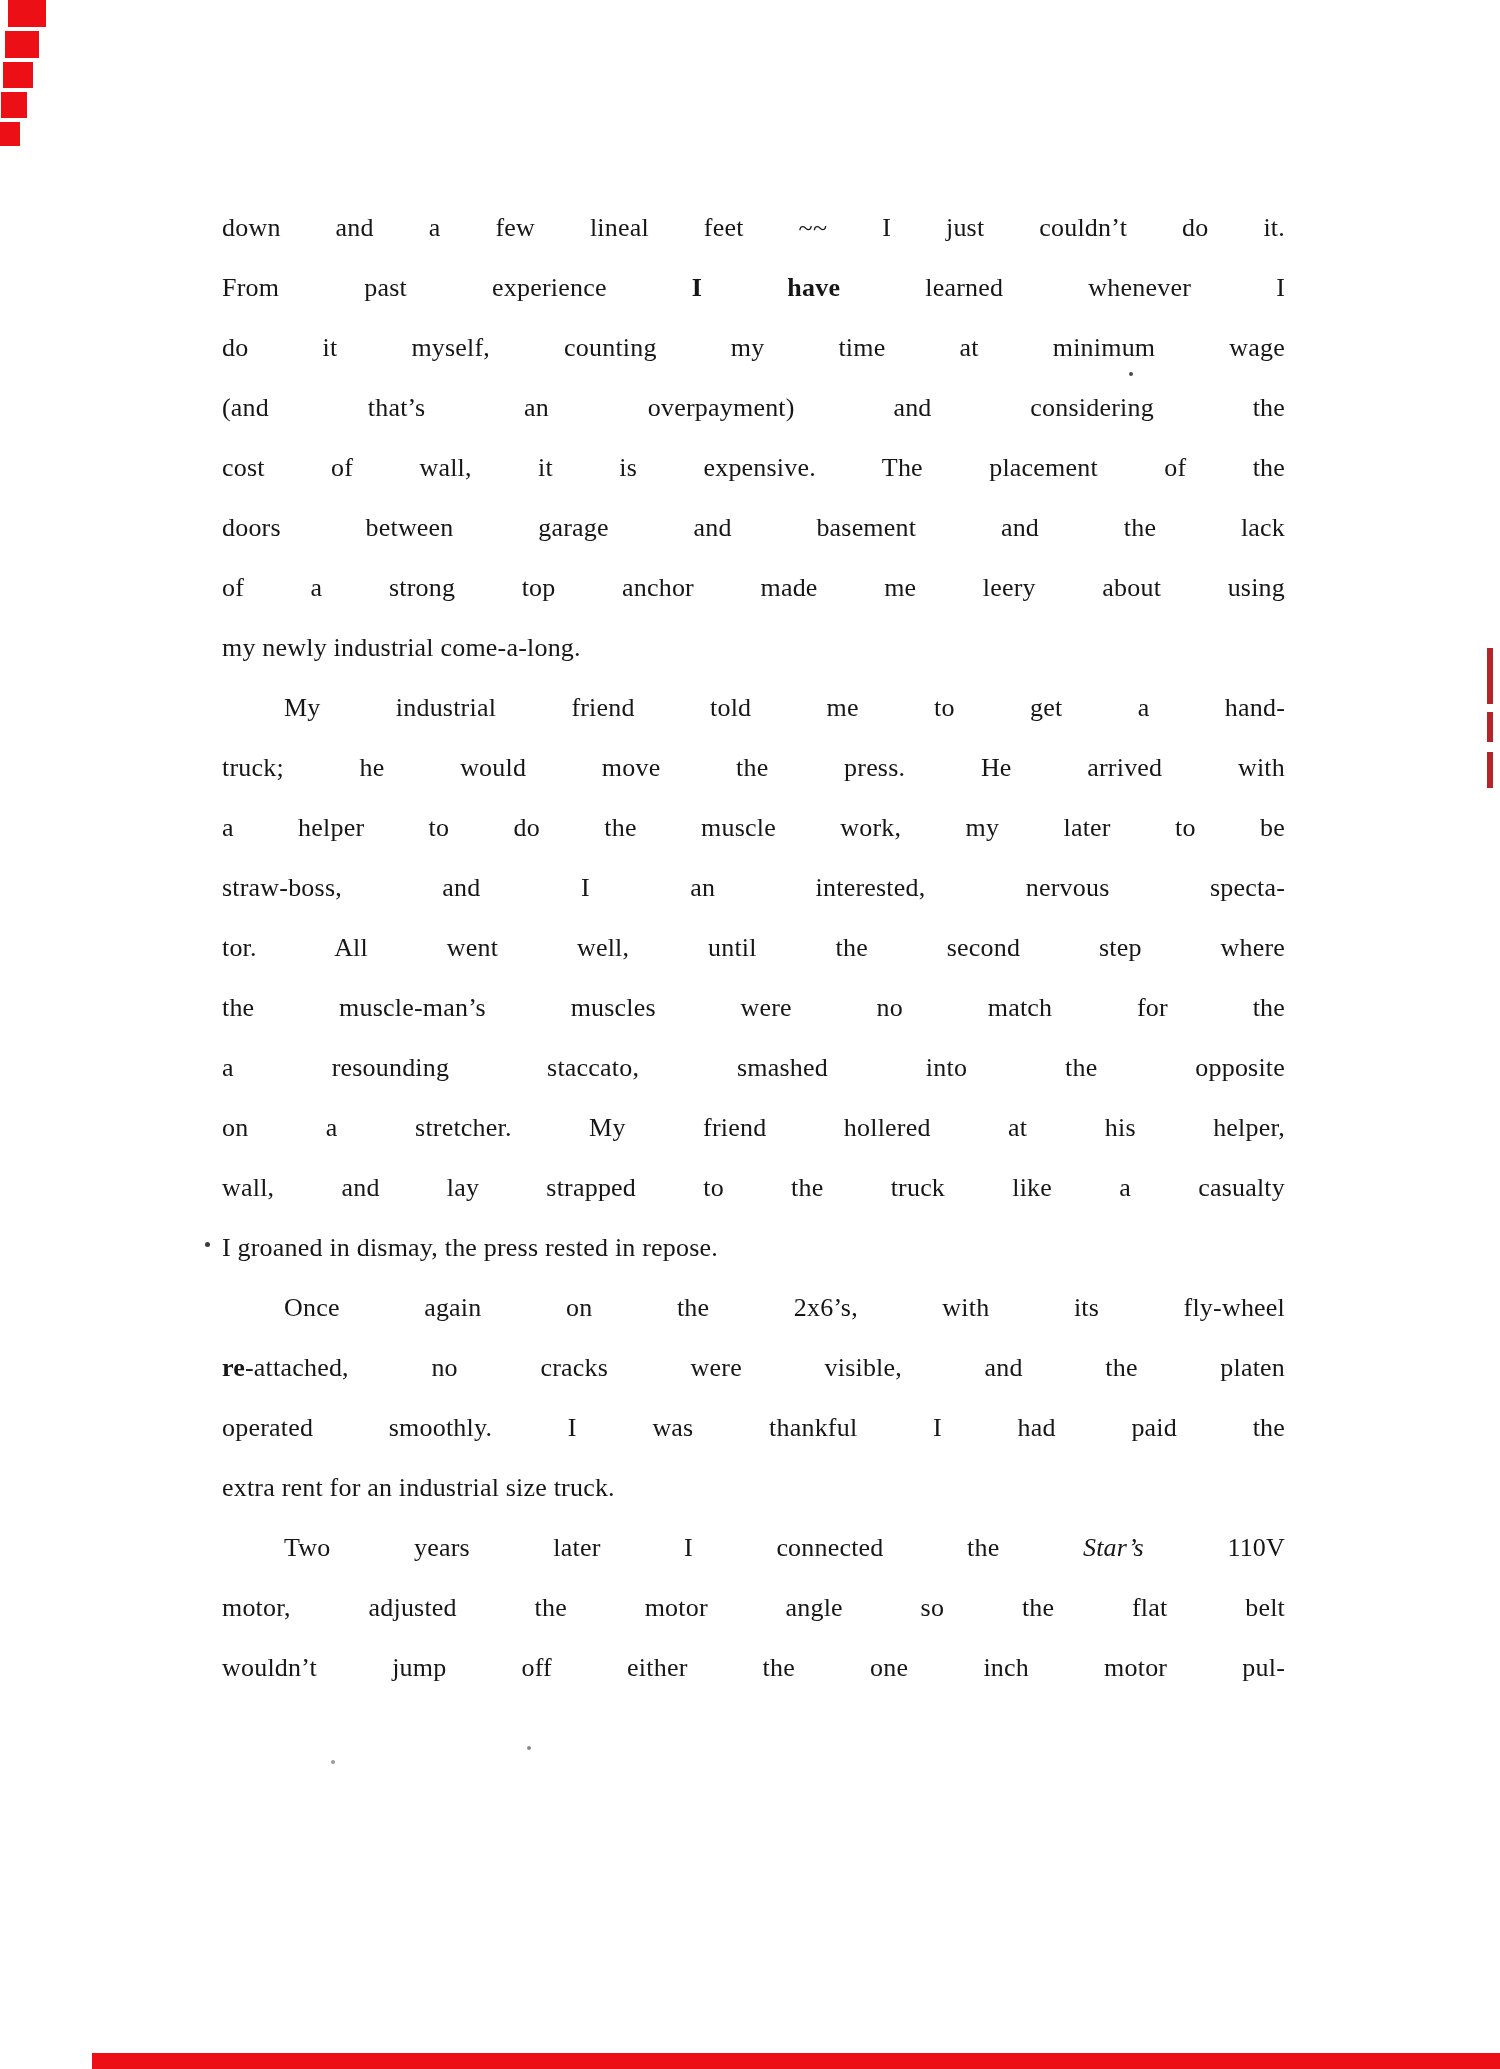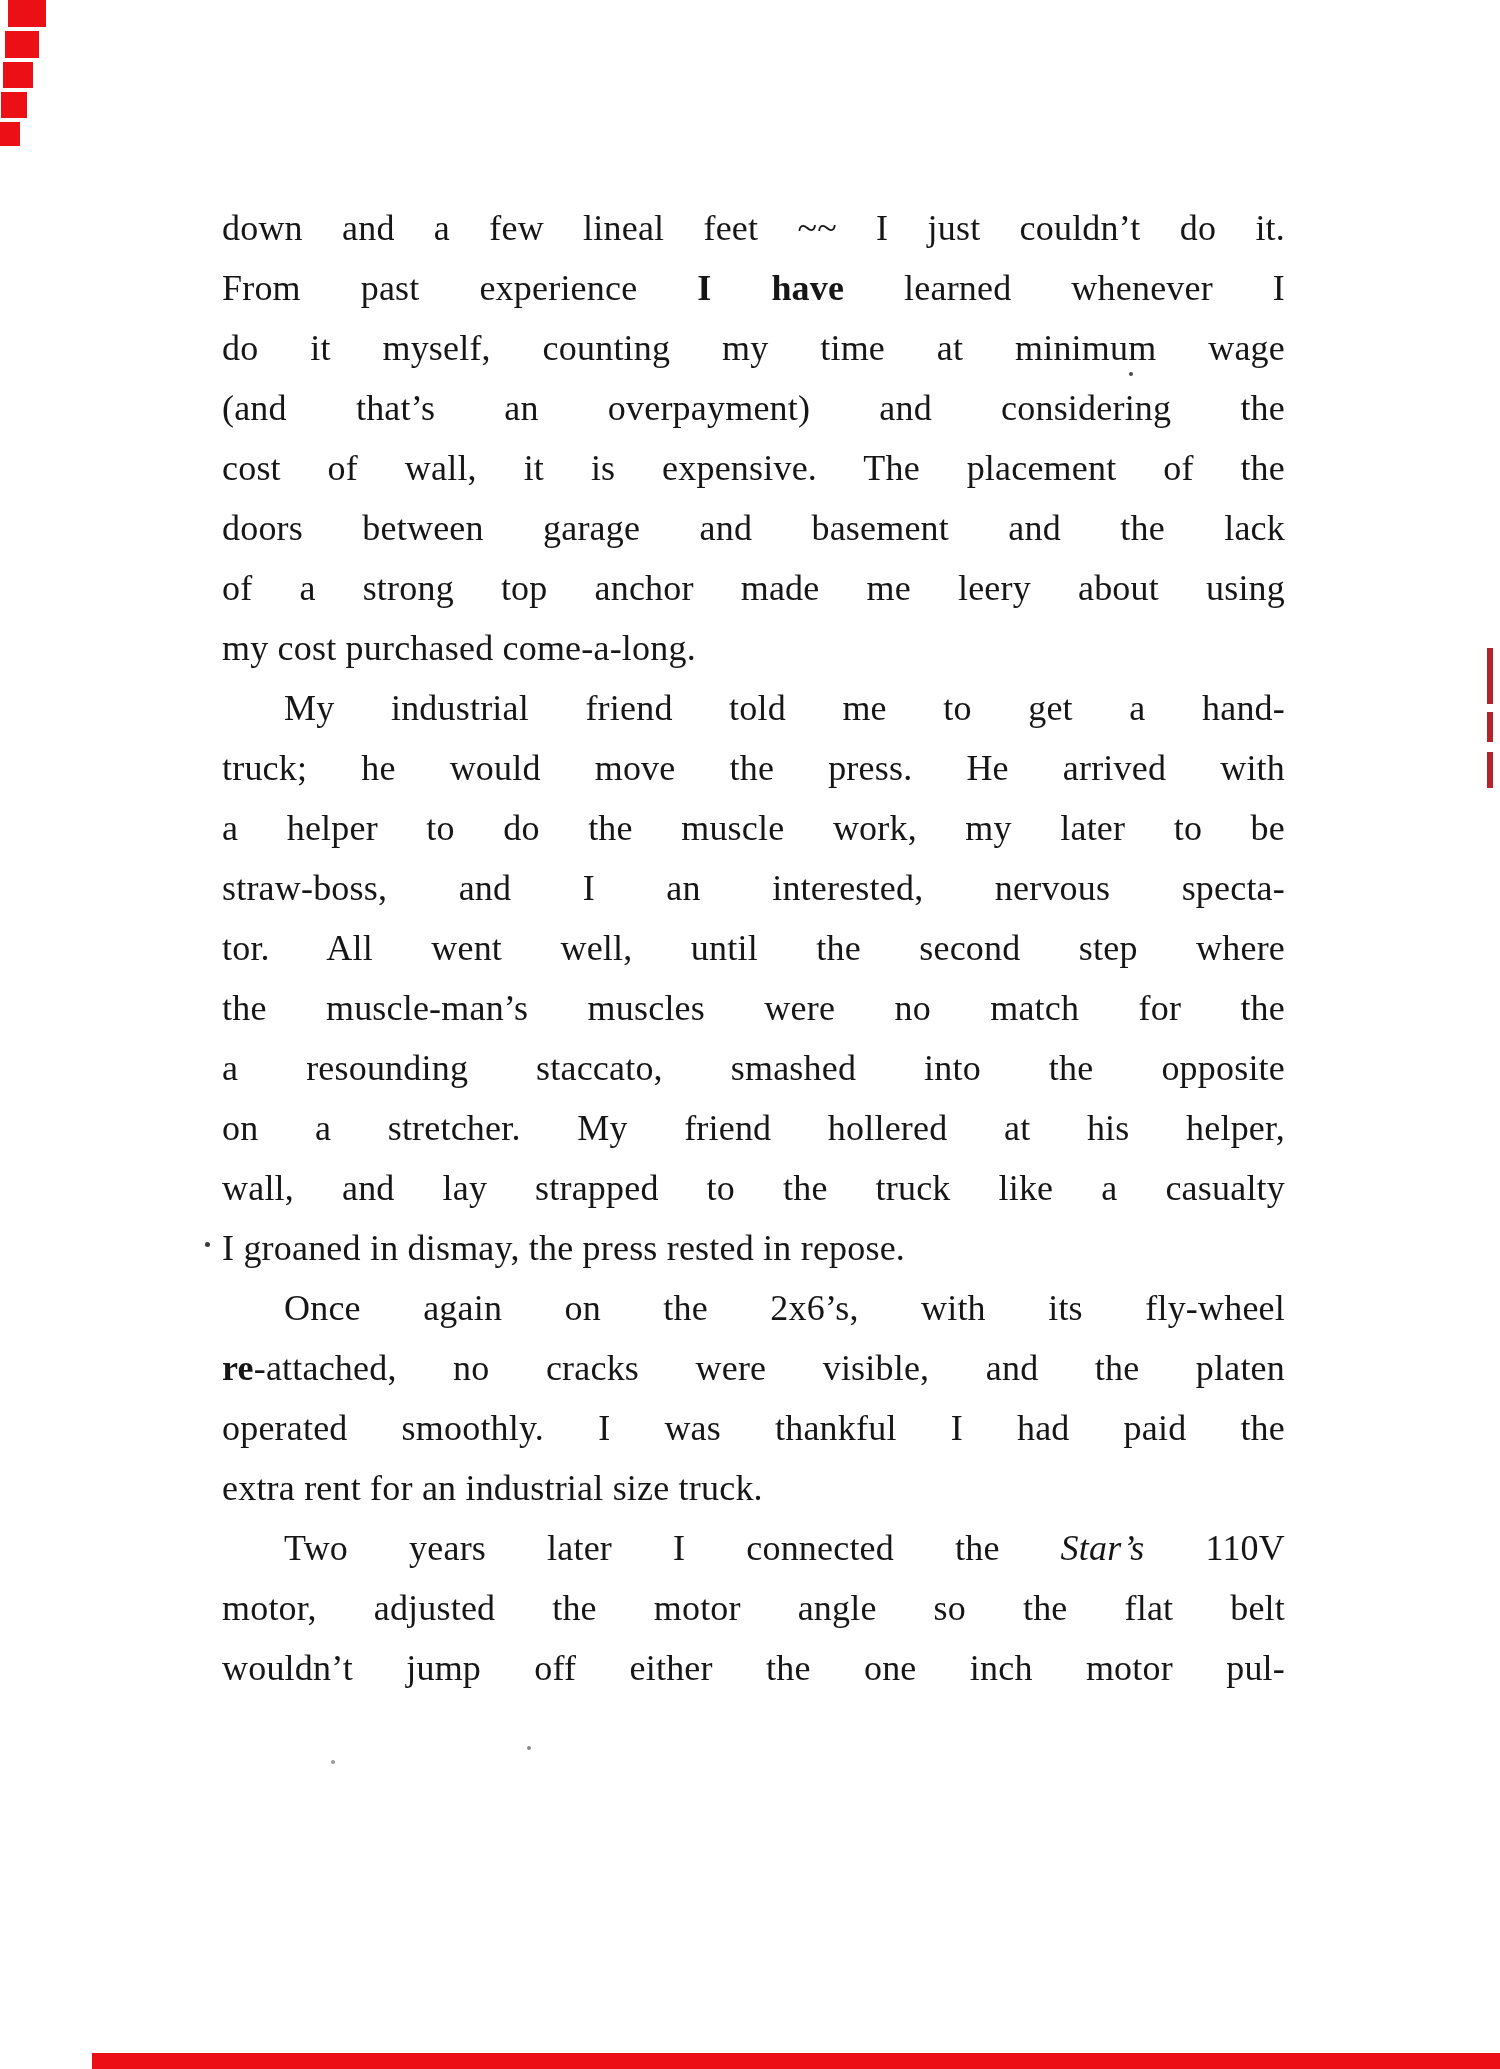--- a/index.html
+++ b/index.html
@@ -17,21 +17,21 @@
   .page {
     position: absolute;
     inset: 0;
     background: #ffffff;
   }
   .text-block {
     position: absolute;
     left: 222px;
     top: 198px;
     width: 1063px;
-    font-size: 36px;
+    font-size: 26px;
     line-height: 60px;
     color: #161616;
     letter-spacing: 0.2px;
   }
   .line { white-space: normal; }
   .line.justify {
     text-align: justify;
     text-align-last: justify;
   }
   .line.indent { text-indent: 62px; }
@@ -100,21 +100,21 @@
   <div class="speck sp4"></div>
 
   <div class="text-block">
       <div class="line justify"><span>down and a few lineal feet ~~ I just couldn’t do it.</span></div>
       <div class="line justify"><span>From past experience </span><span class="b">I have</span><span> learned whenever I</span></div>
       <div class="line justify"><span>do it myself, counting my time at minimum wage</span></div>
       <div class="line justify"><span>(and that’s an overpayment) and considering the</span></div>
       <div class="line justify"><span>cost of wall, it is expensive. The placement of the</span></div>
       <div class="line justify"><span>doors between garage and basement and the lack</span></div>
       <div class="line justify"><span>of a strong top anchor made me leery about using</span></div>
-      <div class="line"><span>my cost purchased come-a-long.</span></div>
+      <div class="line"><span>my newly industrial come-a-long.</span></div>
       <div class="line justify indent"><span>My industrial friend told me to get a hand-</span></div>
       <div class="line justify"><span>truck; he would move the press. He arrived with</span></div>
       <div class="line justify"><span>a helper to do the muscle work, my later to be</span></div>
       <div class="line justify"><span>straw-boss, and I an interested, nervous specta-</span></div>
       <div class="line justify"><span>tor. All went well, until the second step where</span></div>
       <div class="line justify"><span>the muscle-man’s muscles were no match for the</span></div>
       <div class="line justify"><span>a resounding staccato, smashed into the opposite</span></div>
       <div class="line justify"><span>on a stretcher. My friend hollered at his helper,</span></div>
       <div class="line justify"><span>wall, and lay strapped to the truck like a casualty</span></div>
       <div class="line"><span>I groaned in dismay, the press rested in repose.</span></div>

